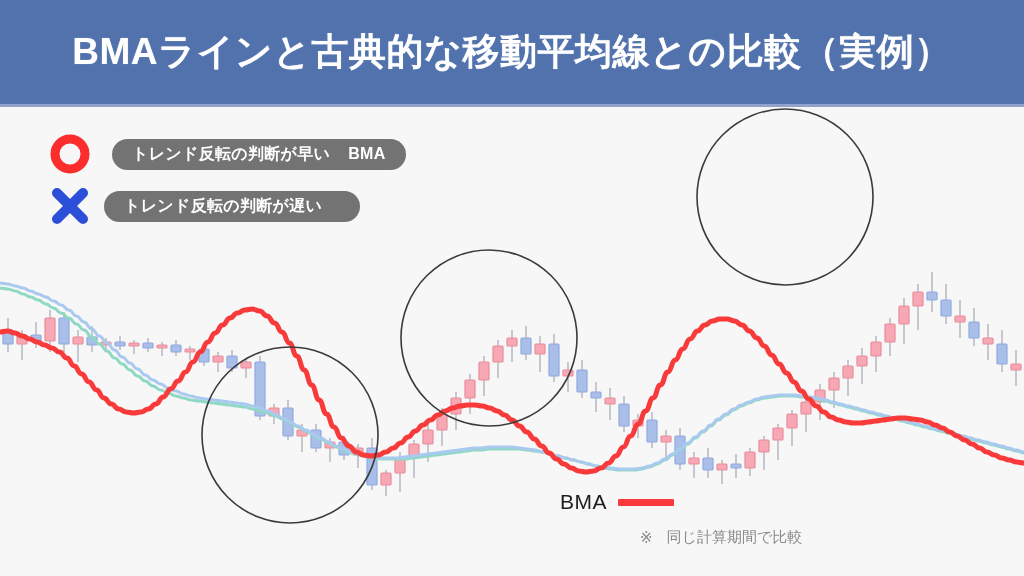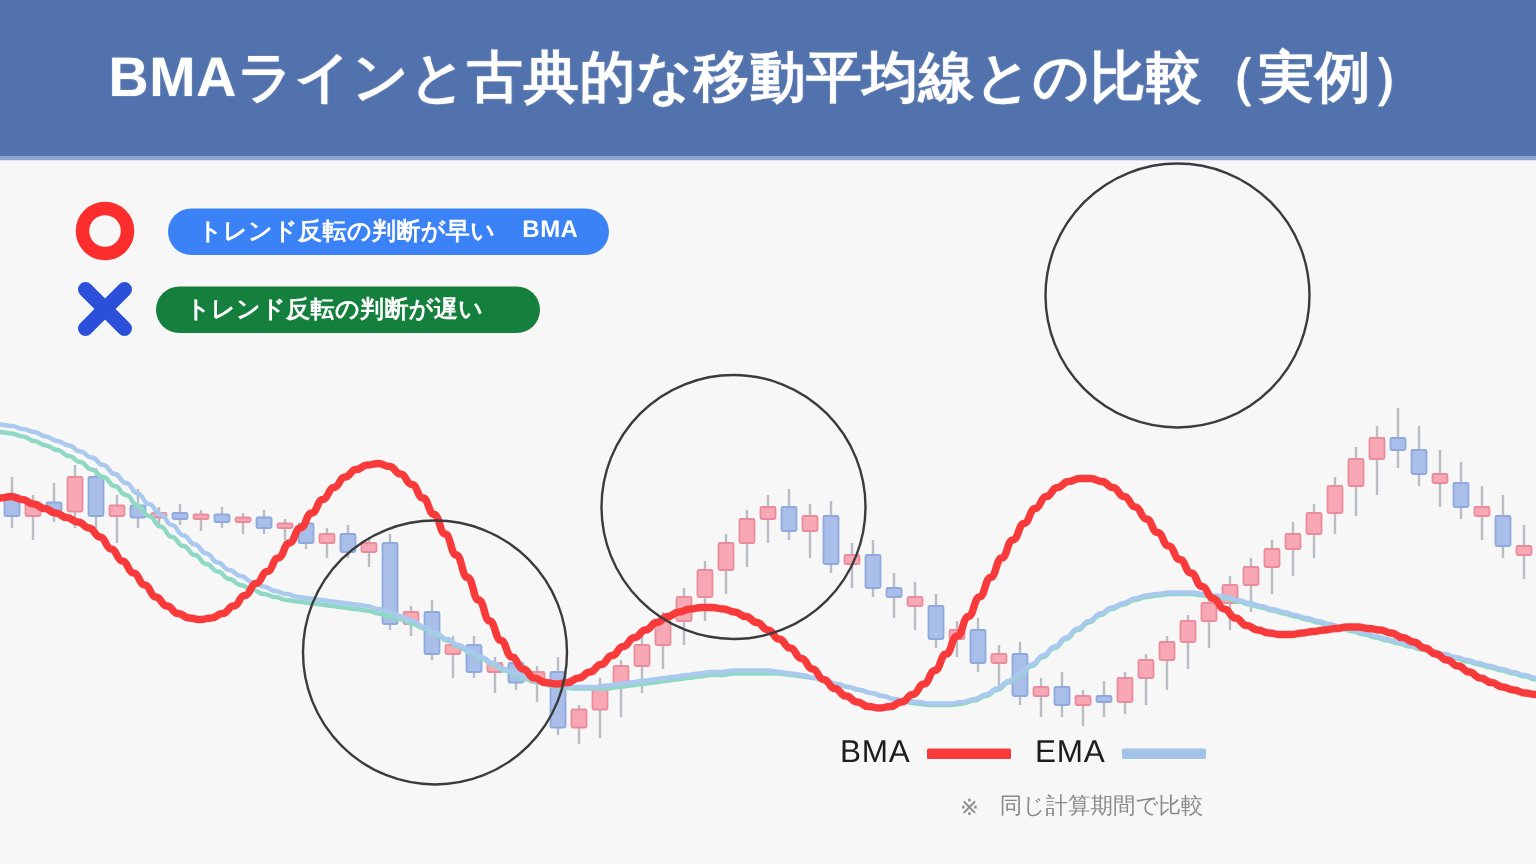--- a/index.html
+++ b/index.html
@@ -44,22 +44,22 @@
     width:56px;display:flex;align-items:center;justify-content:center;
     margin-left:42px;flex:none;
   }
   .mark svg{display:block;}
   .pill{
     display:inline-flex;align-items:center;
     height:31px;padding:0 20px;border-radius:16px;
     color:#ffffff;font-size:16px;font-weight:bold;white-space:nowrap;
     letter-spacing:.3px;
   }
-  .pill.red{background:#3b82f6;margin-left:14px;}
-  .pill.gray{background:#15803d;margin-left:6px;}
+  .pill.red{background:#737373;margin-left:14px;}
+  .pill.gray{background:#737373;margin-left:6px;}
   .pill .gap{display:inline-block;width:18px;}
 
   
   .legend{
     position:absolute;left:560px;top:490px;width:440px;
     display:flex;align-items:center;justify-content:flex-start;gap:16px;
   }
   .legend-item{display:flex;align-items:center;gap:11px;}
   .legend-label{font-size:21px;color:#1d1d1d;font-weight:normal;letter-spacing:.5px;}
   .swatch{width:56px;height:7px;border-radius:1px;display:block;}
@@ -270,24 +270,20 @@
       </div>
     </div>
 
   </div>
 
   <div class="legend">
     <div class="legend-item">
       <span class="legend-label">BMA</span>
       <span class="swatch" id="sw0" style="background: rgb(249, 58, 58);"></span>
     </div>
-    <div class="legend-item">
-      <span class="legend-label">EMA</span>
-      <span class="swatch" id="sw2" style="background: rgb(163, 196, 232);"></span>
-    </div>
   </div>
 
   <div class="legend-note">
     <span class="star">※</span>
     <span>同じ計算期間で比較</span>
   </div>
 
 </div>
 
 </body></html>

